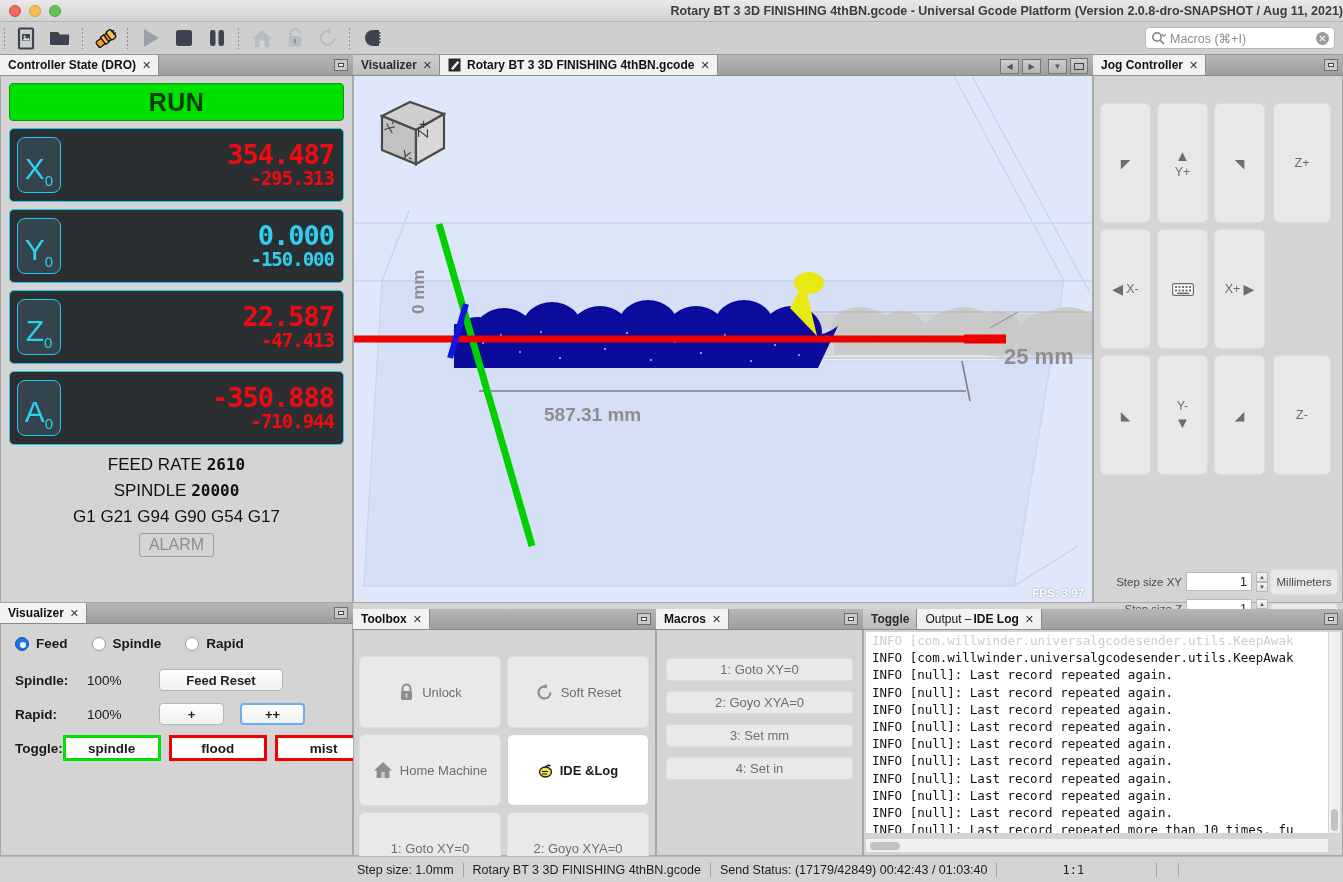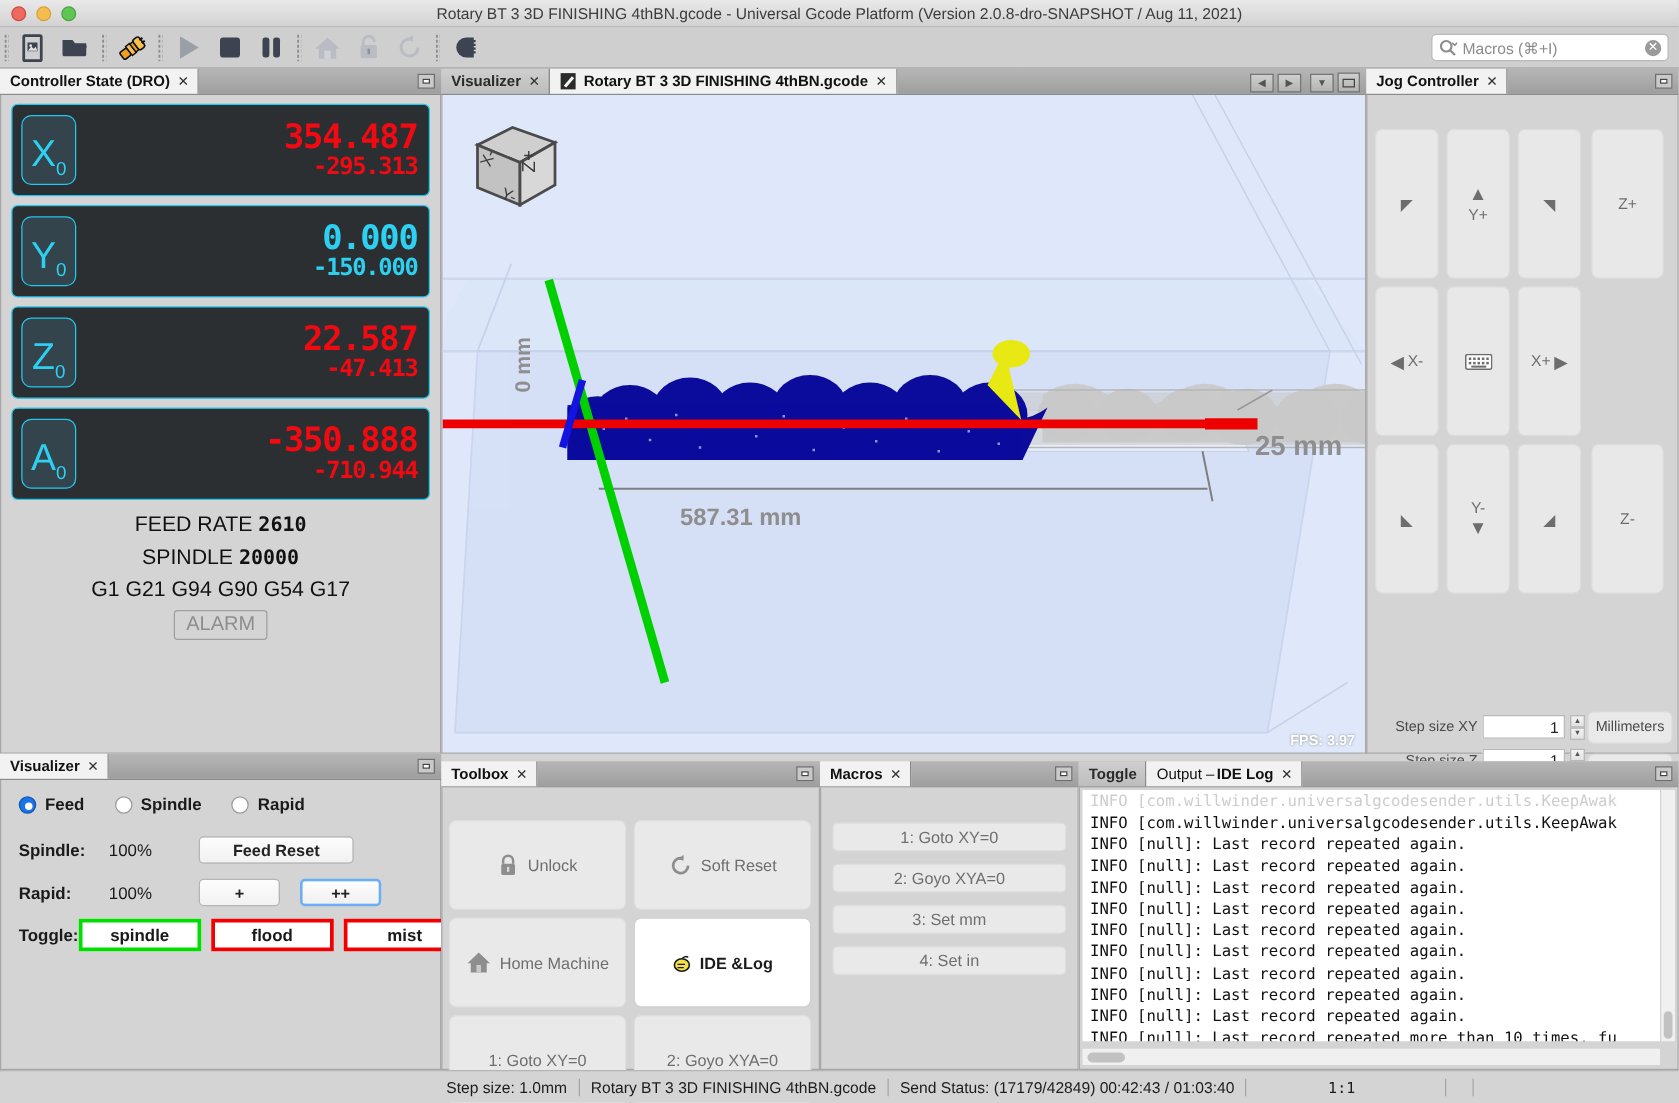--- a/index.html
+++ b/index.html
@@ -19,22 +19,22 @@
     background: linear-gradient(#e9e9e9,#d2d2d2);
     border-bottom:1px solid #b4b4b4;
     display:flex; align-items:center;
   }
   .traffic { display:flex; gap:8px; padding-left:9px; }
   .dot { width:12px; height:12px; border-radius:50%; }
   .dot.red{ background:#ec6a5f; border:1px solid #d04a41;}
   .dot.yellow{ background:#f4bd50; border:1px solid #d9a037;}
   .dot.green{ background:#61c554; border:1px solid #4da342;}
   .title-text {
-    position:absolute; left:0; right:0; text-align:center;
-    font-size:12.5px; color:#3c3c3c; white-space:nowrap;
+    position:absolute; left:0; right:0; text-align:right;
+    font-size:12.5px; color:#3c3c3c; white-space:nowrap;font-weight:bold;
   }
 
   
   .toolbar {
     position:absolute; left:0; top:22px; width:1343px; height:33px;
     background:#cfcfcf; border-bottom:1px solid #9a9a9a;
     display:flex; align-items:center;
   }
   .tb-grip { width:4px; height:22px; margin:0 4px 0 3px;
     background-image: radial-gradient(#8d8d8d 1px, transparent 1px);
@@ -321,20 +321,21 @@
     <div class="panel-head">
       <div class="ptab">
         <span>Controller State (DRO)</span>
         <span class="x">✕</span>
       </div>
       <div class="pmin">
           <i></i>
         </div>
     </div>
     <div class="panel-body">
+      <div class="runbtn">RUN</div>
 
       <div class="axis">
         <div class="tag">
           <span><span>X</span><sub>0</sub></span>
         </div>
         <div class="vals">
           <div class="big red">354.487</div>
           <div class="small red">-295.313</div>
         </div>
       </div>

